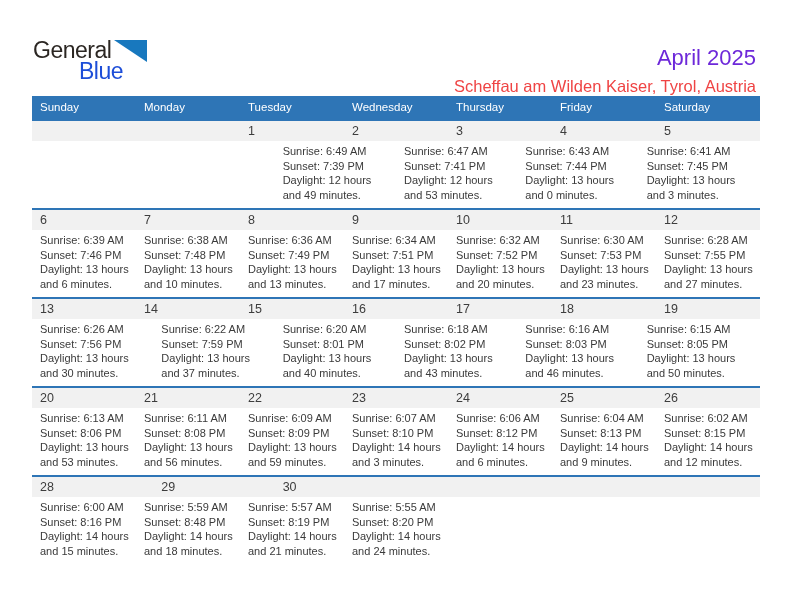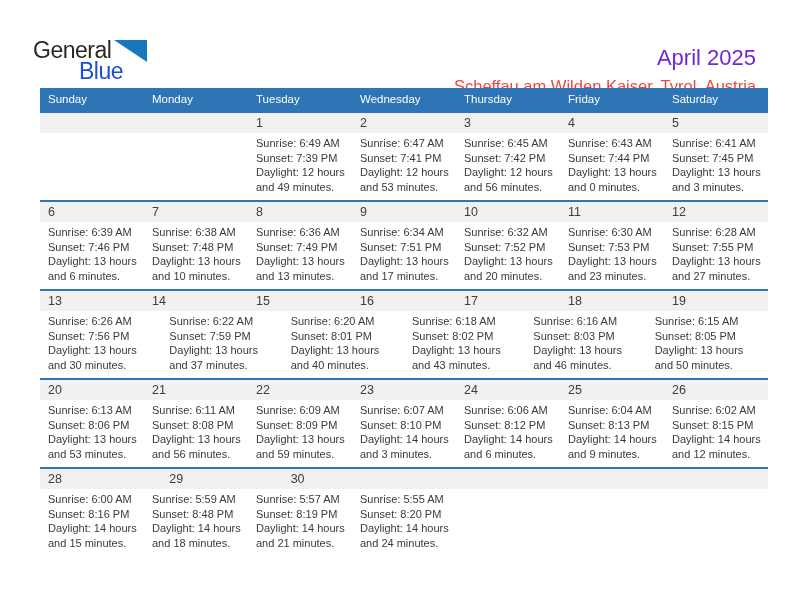--- a/index.html
+++ b/index.html
@@ -10,21 +10,21 @@
   }
   
   .logo{position:absolute;left:33px;top:37px;width:150px;height:52px;}
   .logo-general{position:absolute;left:0;top:0;font-size:23px;color:#2b2622;letter-spacing:-0.5px;}
   .logo-tri{position:absolute;left:81px;top:3px;width:33px;height:22px;}
   .logo-blue{position:absolute;left:46px;top:21px;font-size:23px;color:#1878be;letter-spacing:-0.5px;}
   
   .page-title{position:absolute;top:38px;right:36px;font-size:22px;color:#6d28d9;margin-top:7px;}
   .page-subtitle{position:absolute;top:77px;right:36px;font-size:16.5px;color:#ef4444;}
   
-  .calendar{position:absolute;left:32px;top:88px;width:728px;margin-left:8px;}
+  .calendar{position:absolute;left:32px;top:96px;width:728px;}
   .weekday-row{display:flex;background:#2E75B6;}
   .weekday-cell{flex:1;color:#ffffff;font-size:11.5px;padding:5px 0 6px 8px;box-sizing:border-box;white-space:nowrap;overflow:hidden;}
   .week{border-top:2px solid #2E75B6;height:89px;box-sizing:border-box;}
   .band{display:flex;background:#F1F1F1;}
   .band .cell{flex:1;height:20px;box-sizing:border-box;padding:3px 4px 0 8px;font-size:12.5px;color:#3d3d3d;}
   .details{display:flex;}
   .details .cell{flex:1;box-sizing:border-box;padding:3px 6px 0 8px;font-size:11px;line-height:14.6px;color:#3a3a3a;}
 </style>
 </head>
 <body>
@@ -68,25 +68,20 @@
             <div class="line">Sunrise: 6:49 AM</div>
             <div class="line">Sunset: 7:39 PM</div>
             <div class="line">Daylight: 12 hours and 49 minutes.</div>
           </div>
           <div class="cell">
             <div class="line">Sunrise: 6:47 AM</div>
             <div class="line">Sunset: 7:41 PM</div>
             <div class="line">Daylight: 12 hours and 53 minutes.</div>
           </div>
           <div class="cell">
-            <div class="line">Sunrise: 6:45 AM</div>
-            <div class="line">Sunset: 7:42 PM</div>
-            <div class="line">Daylight: 12 hours and 56 minutes.</div>
-          </div>
-          <div class="cell">
             <div class="line">Sunrise: 6:43 AM</div>
             <div class="line">Sunset: 7:44 PM</div>
             <div class="line">Daylight: 13 hours and 0 minutes.</div>
           </div>
           <div class="cell">
             <div class="line">Sunrise: 6:41 AM</div>
             <div class="line">Sunset: 7:45 PM</div>
             <div class="line">Daylight: 13 hours and 3 minutes.</div>
           </div>
         </div>

